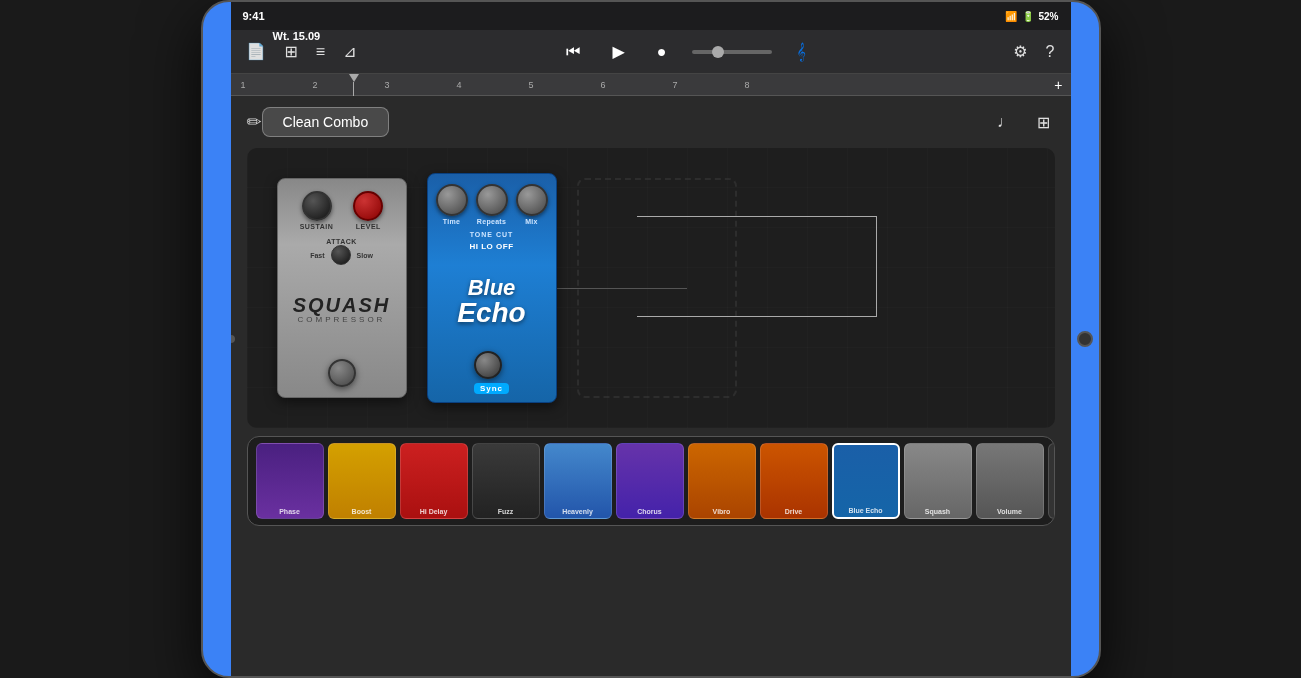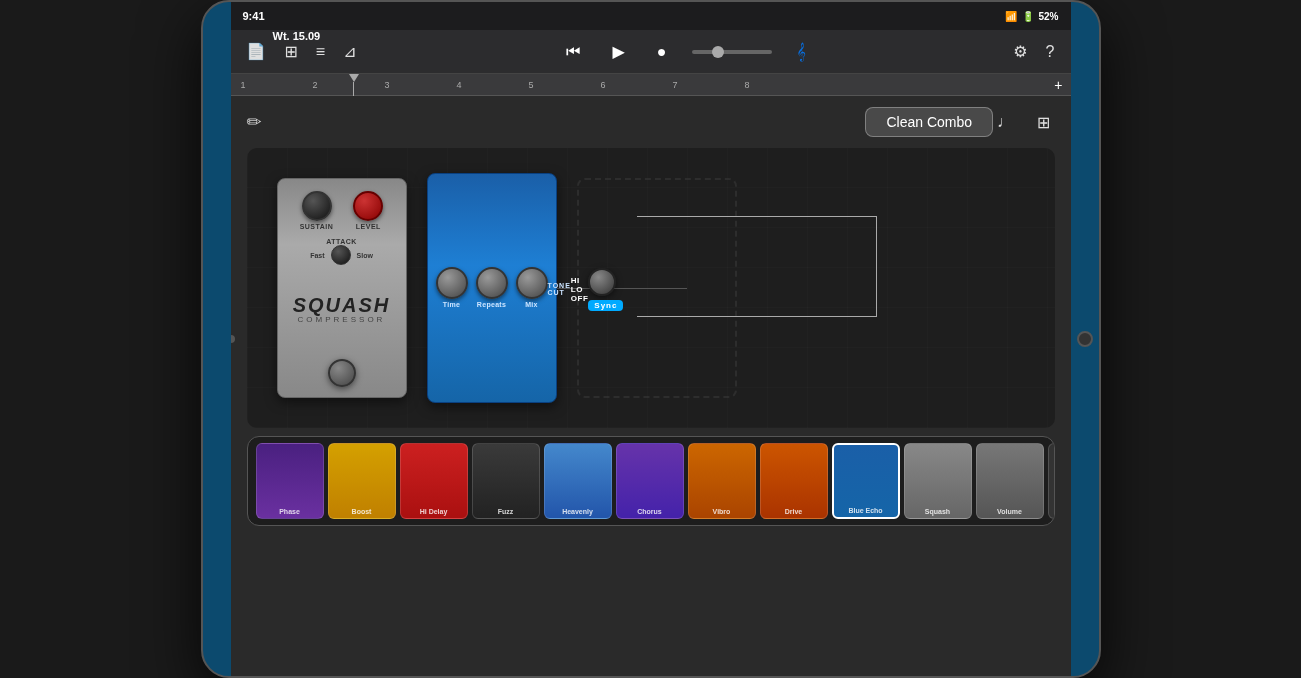--- a/index.html
+++ b/index.html
@@ -7,21 +7,21 @@
       background: #1a1a1a;
       display: flex;
       justify-content: center;
       align-items: center;
       min-height: 100vh;
       font-family: -apple-system, BlinkMacSystemFont, 'Helvetica Neue', sans-serif;
     }
     .ipad-frame {
       width: 900px;
       height: 678px;
-      background: #0c4a6e;
+      background: #3b82f6;
       border-radius: 28px;
       border: 2px solid #555;
       position: relative;
       overflow: hidden;
       box-shadow: 0 20px 60px rgba(0,0,0,0.8);
     }
     .ipad-screen {
       position: absolute;
       top: 0; left: 28px; right: 28px; bottom: 0;
       background: #1c1c1e;
@@ -136,21 +136,21 @@
     
     .amp-topbar {
       height: 52px;
       display: flex;
       align-items: center;
       padding: 0 16px;
       background: #2a2a2a;
       position: relative;
     }
     .amp-topbar-left { display: flex; align-items: center; }
-    .amp-topbar-center { flex: 1; display: flex; justify-content: flex-end; }
+    .amp-topbar-center { flex: 1; display: flex; justify-content: flex-start; }
     .amp-topbar-right { display: flex; align-items: center; gap: 16px; }
     .preset-button {
       background: rgba(255,255,255,0.15);
       border: 1px solid rgba(255,255,255,0.3);
       border-radius: 8px;
       color: #fff;
       font-size: 14px;
       font-weight: 500;
       padding: 6px 20px;
       cursor: pointer;
@@ -298,20 +298,21 @@
       box-shadow: 0 2px 6px rgba(0,0,0,0.5);
       margin-top: 6px;
     }
     
     .blue-echo-pedal {
       width: 130px;
       height: 230px;
       background: linear-gradient(180deg, #1a5fa8 0%, #1e7fd4 40%, #1565a8 100%);
       border-radius: 8px;
       display: flex;
+      flex-direction: column;
       align-items: center;
       padding: 10px 8px 8px;
       border: 1px solid #0a4080;
       box-shadow: 0 4px 12px rgba(0,0,0,0.5);
     }
     .echo-knobs-row {
       display: flex;
       gap: 8px;
       margin-bottom: 4px;
     }
@@ -636,20 +637,24 @@
               <div class="echo-knob"></div>
               <div class="echo-knob-label">Repeats</div>
             </div>
             <div class="echo-knob-wrap">
               <div class="echo-knob"></div>
               <div class="echo-knob-label">Mix</div>
             </div>
           </div>
           <div class="echo-tonecut">TONE CUT</div>
           <div class="echo-hilooff">HI LO OFF</div>
+          <div class="blue-echo-logo">
+            <div class="blue-word">Blue</div>
+            <div class="echo-word">Echo</div>
+          </div>
           <div class="echo-bottom">
             <div class="echo-switch"></div>
             <div class="sync-badge">Sync</div>
           </div>
         </div>
 
         <div class="empty-slot"></div>
 
         <div class="callout-line callout-h1"></div>
         <div class="callout-line callout-v1"></div>

